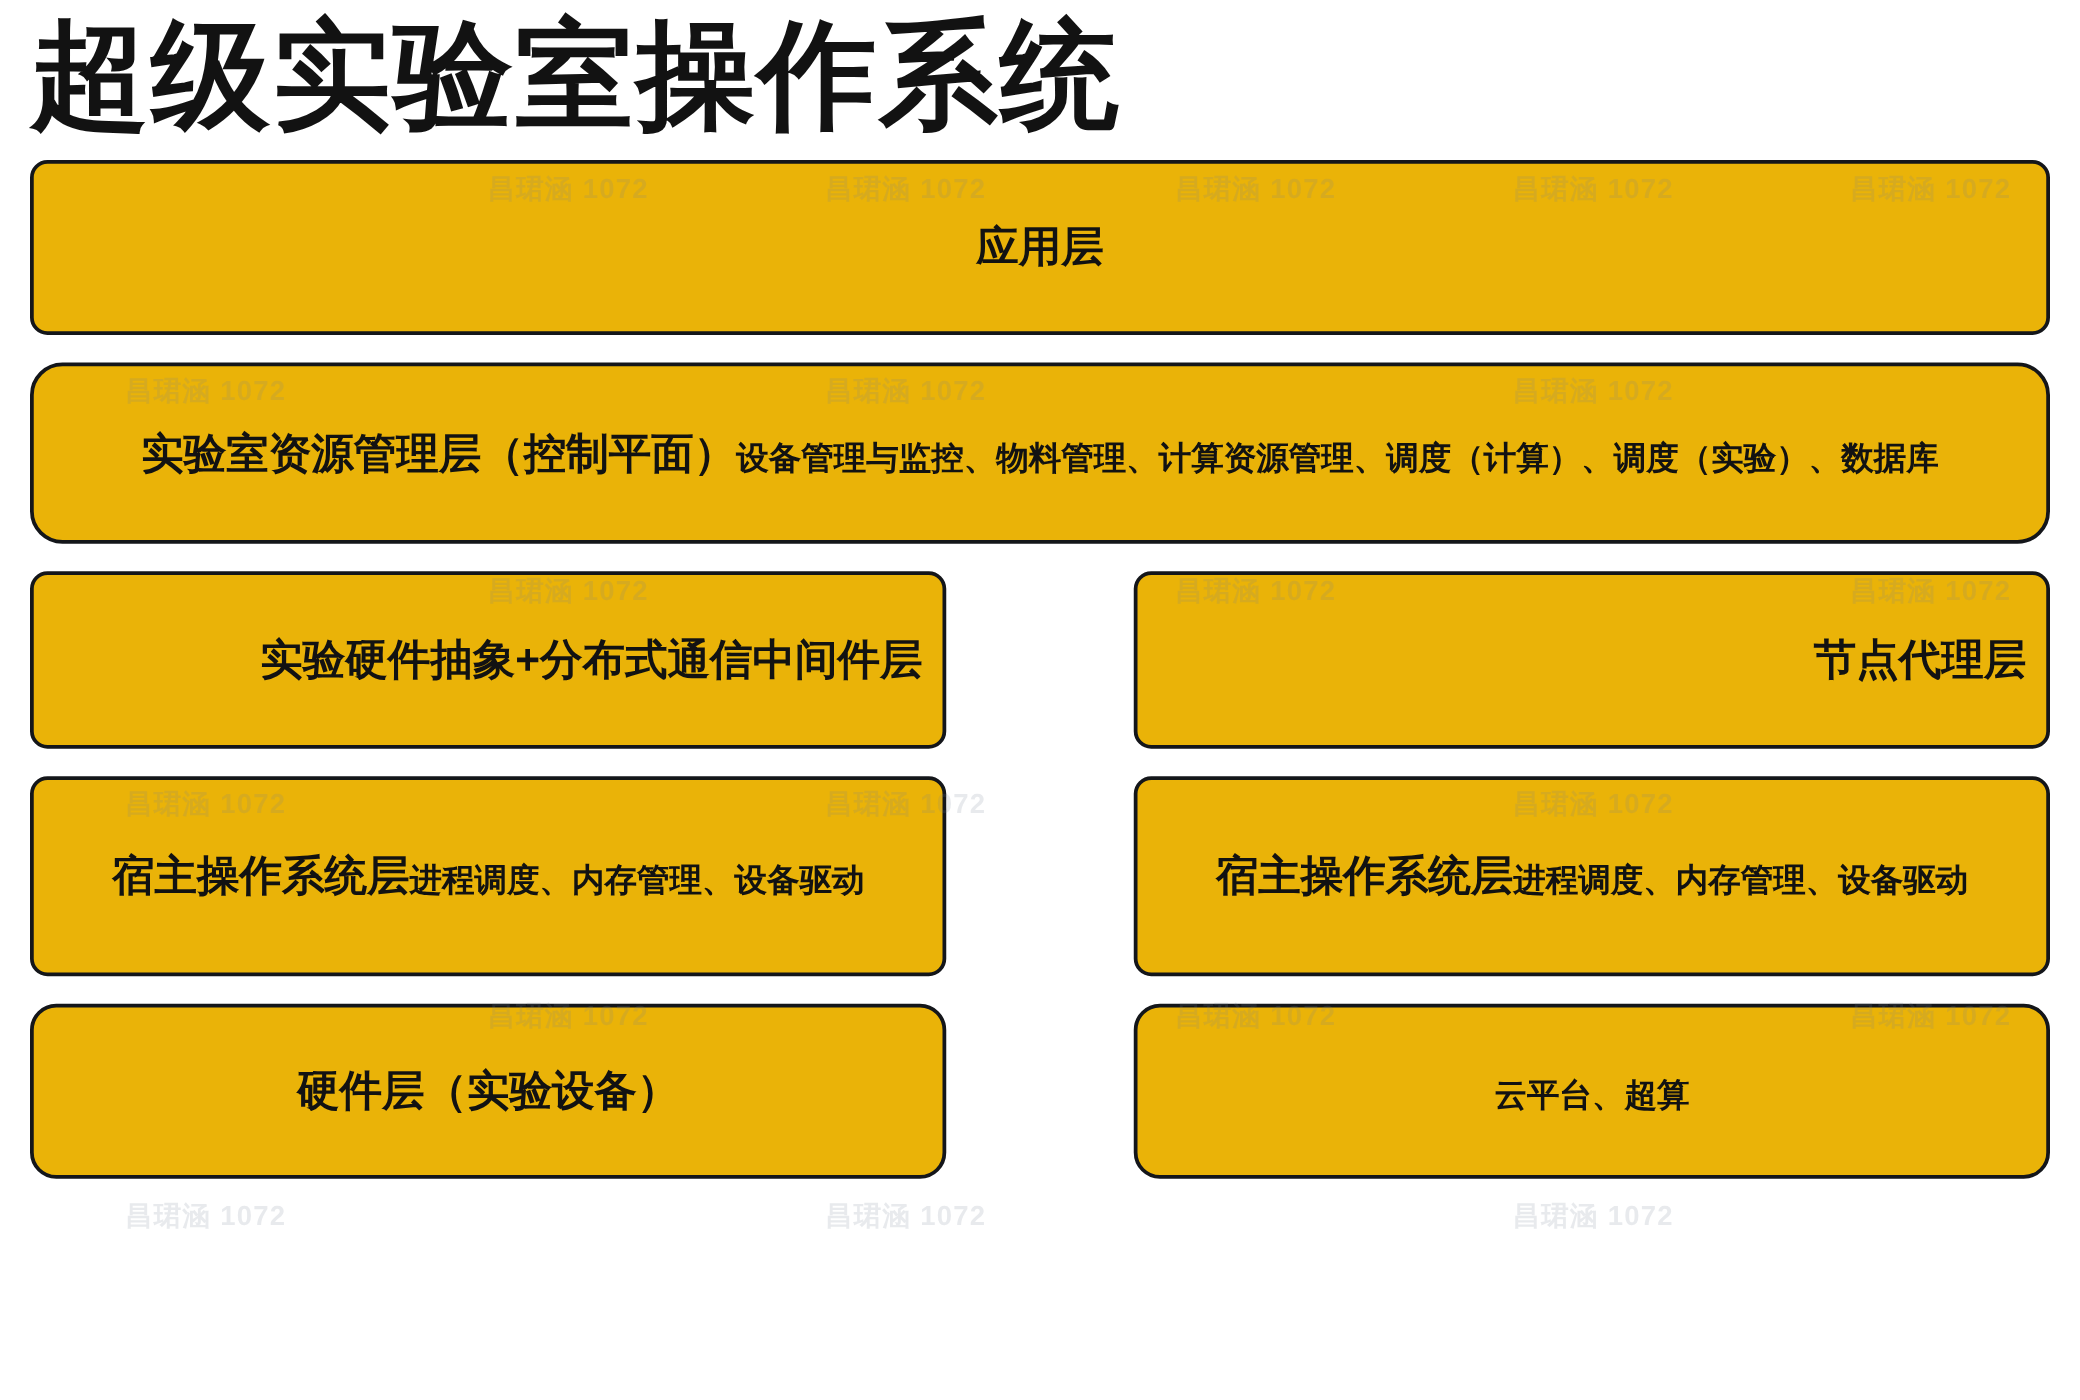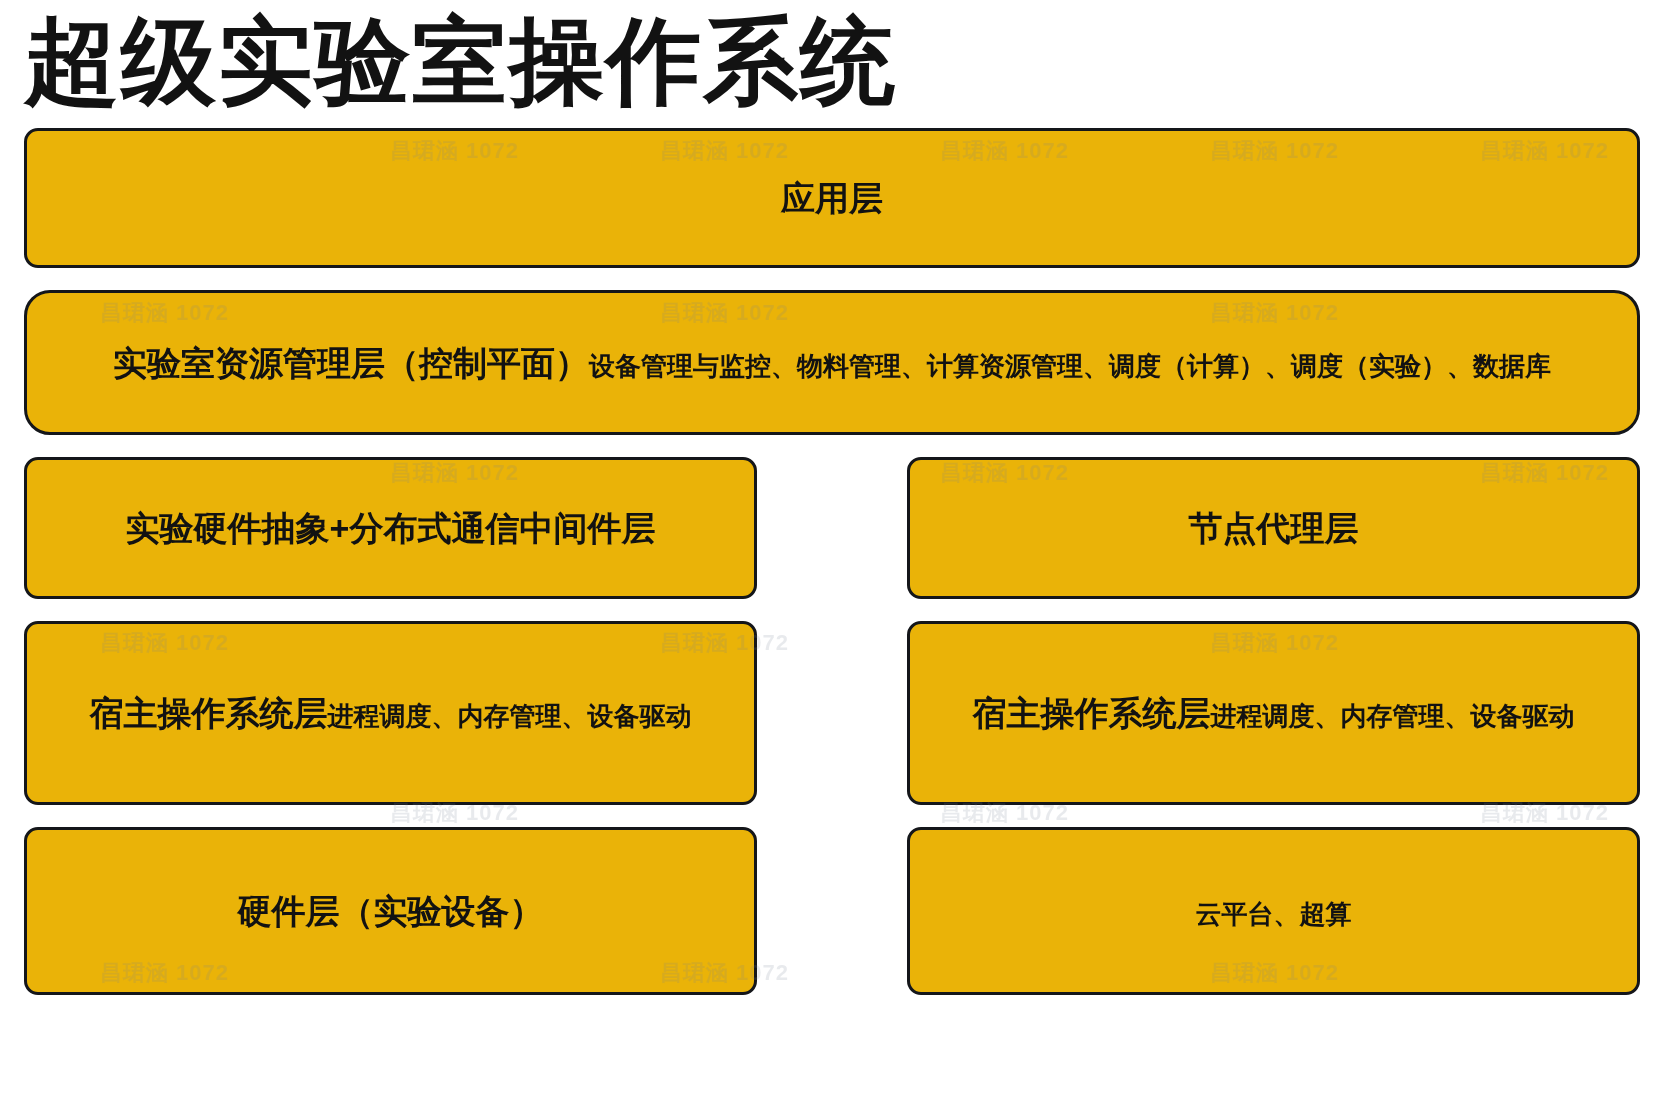--- a/index.html
+++ b/index.html
@@ -72,24 +72,24 @@
   #box-resource    { height: 145px; border-radius: 26px; }
 
   
   .grid2 {
     display: grid;
     grid-template-columns: 1fr 1fr;
     column-gap: 150px;
     row-gap: 22px;
   }
   .h-mid   { height: 142px; }
-  .h-host  { height: 184px; }
-  .h-hw    { height: 168px; }
+  .h-host  { height: 160px; }
+  .h-hw    { height: 140px; border-radius: 21px; }
 
-  .cell-top { justify-content: center; }
+  .cell-top { justify-content: flex-end; }
 
   
   .wm {
     position: absolute;
     font-size: 22px;
     font-weight: 700;
     color: rgba(120,130,150,0.17);
     letter-spacing: 1px;
     pointer-events: none;
     user-select: none;

